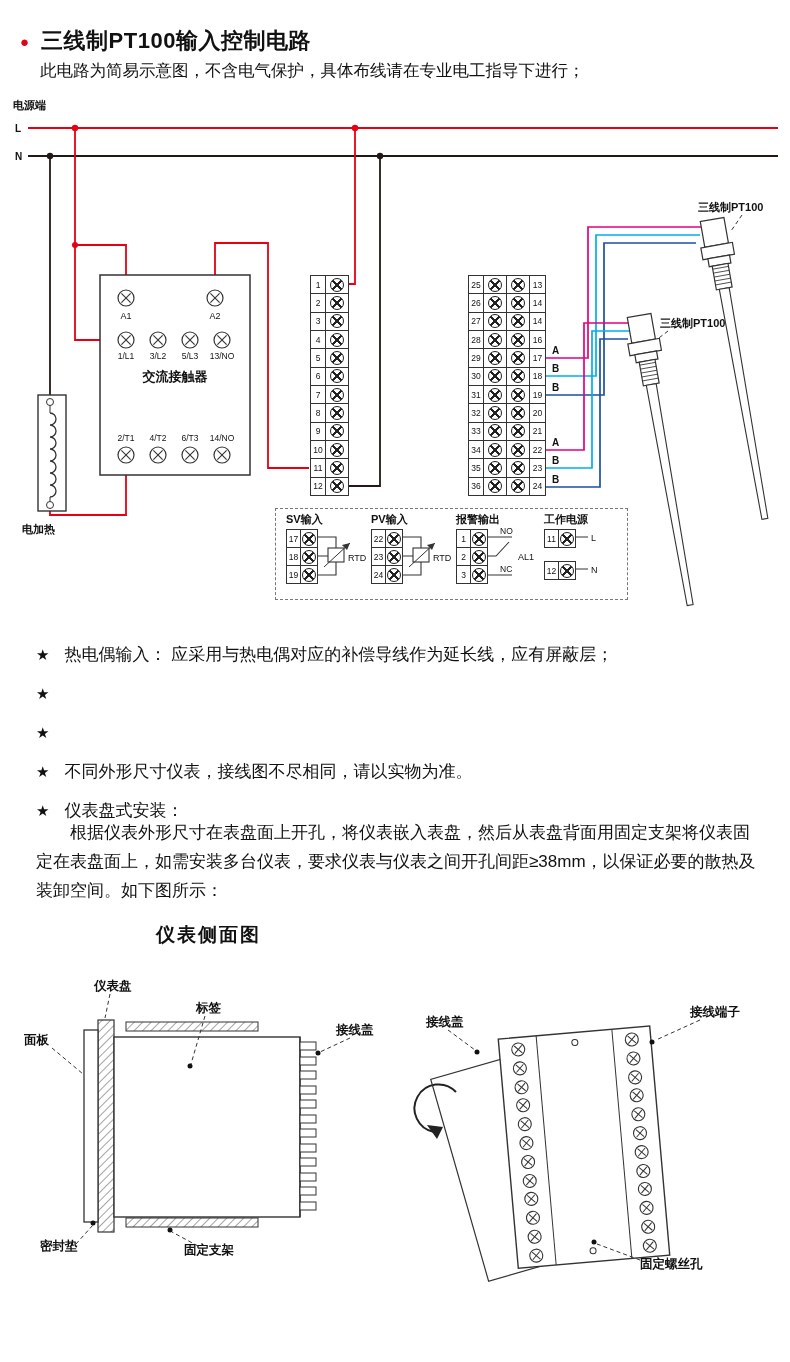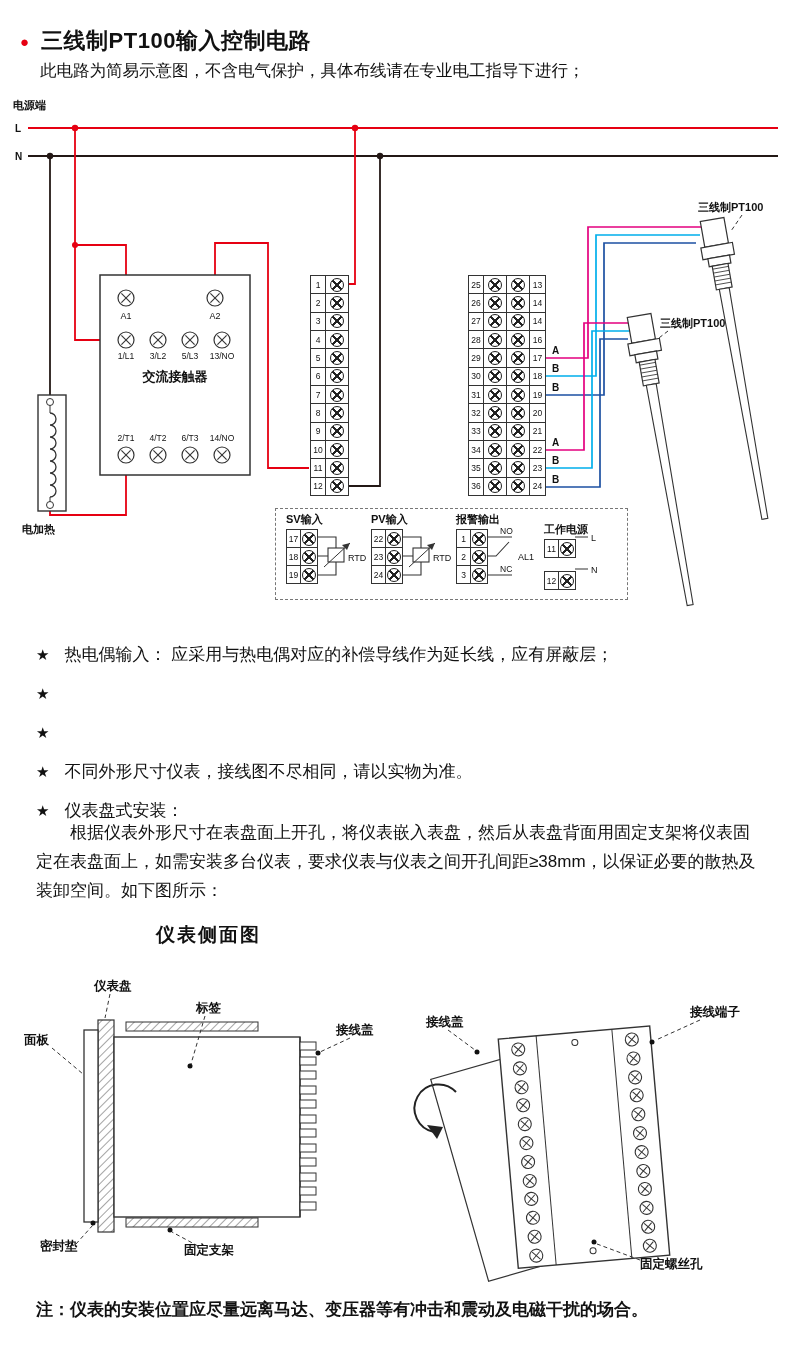--- a/index.html
+++ b/index.html
@@ -381,21 +381,21 @@
             <div class="iorow">
             <span class="tnum">2</span>
             <span class="ioscrew screw"></span>
           </div>
             <div class="iorow">
             <span class="tnum">3</span>
             <span class="ioscrew screw"></span>
           </div>
           </div>
       </div>
-      <div class="iogroup io-power" style="left:268px;margin-top:10px;">
+      <div class="iogroup io-power" style="left:268px;">
         <div class="iotitle">工作电源</div>
         <div>
 
         <div class="iorow">
             <span class="tnum">11</span>
             <span class="ioscrew screw"></span>
           </div>
             <div class="iorow">
             <span class="tnum">12</span>
             <span class="ioscrew screw"></span>
@@ -530,15 +530,14 @@
 
     <text x="690" y="64" class="lbl">接线端子</text>
     <circle cx="652" cy="90" r="2.5" fill="#111"></circle>
     <path class="dash" d="M700 68 L656 88"></path>
 
     <text x="640" y="316" class="lbl">固定螺丝孔</text>
     <circle cx="594" cy="290" r="2.5" fill="#111"></circle>
     <path class="dash" d="M640 308 L597 292"></path>
   </svg>
 
-  <div class="footer-note">注：仪表的安装位置应尽量远离马达、变压器等有冲击和震动及电磁干扰的场合。</div>
 
 </div>
 
 </body></html>

